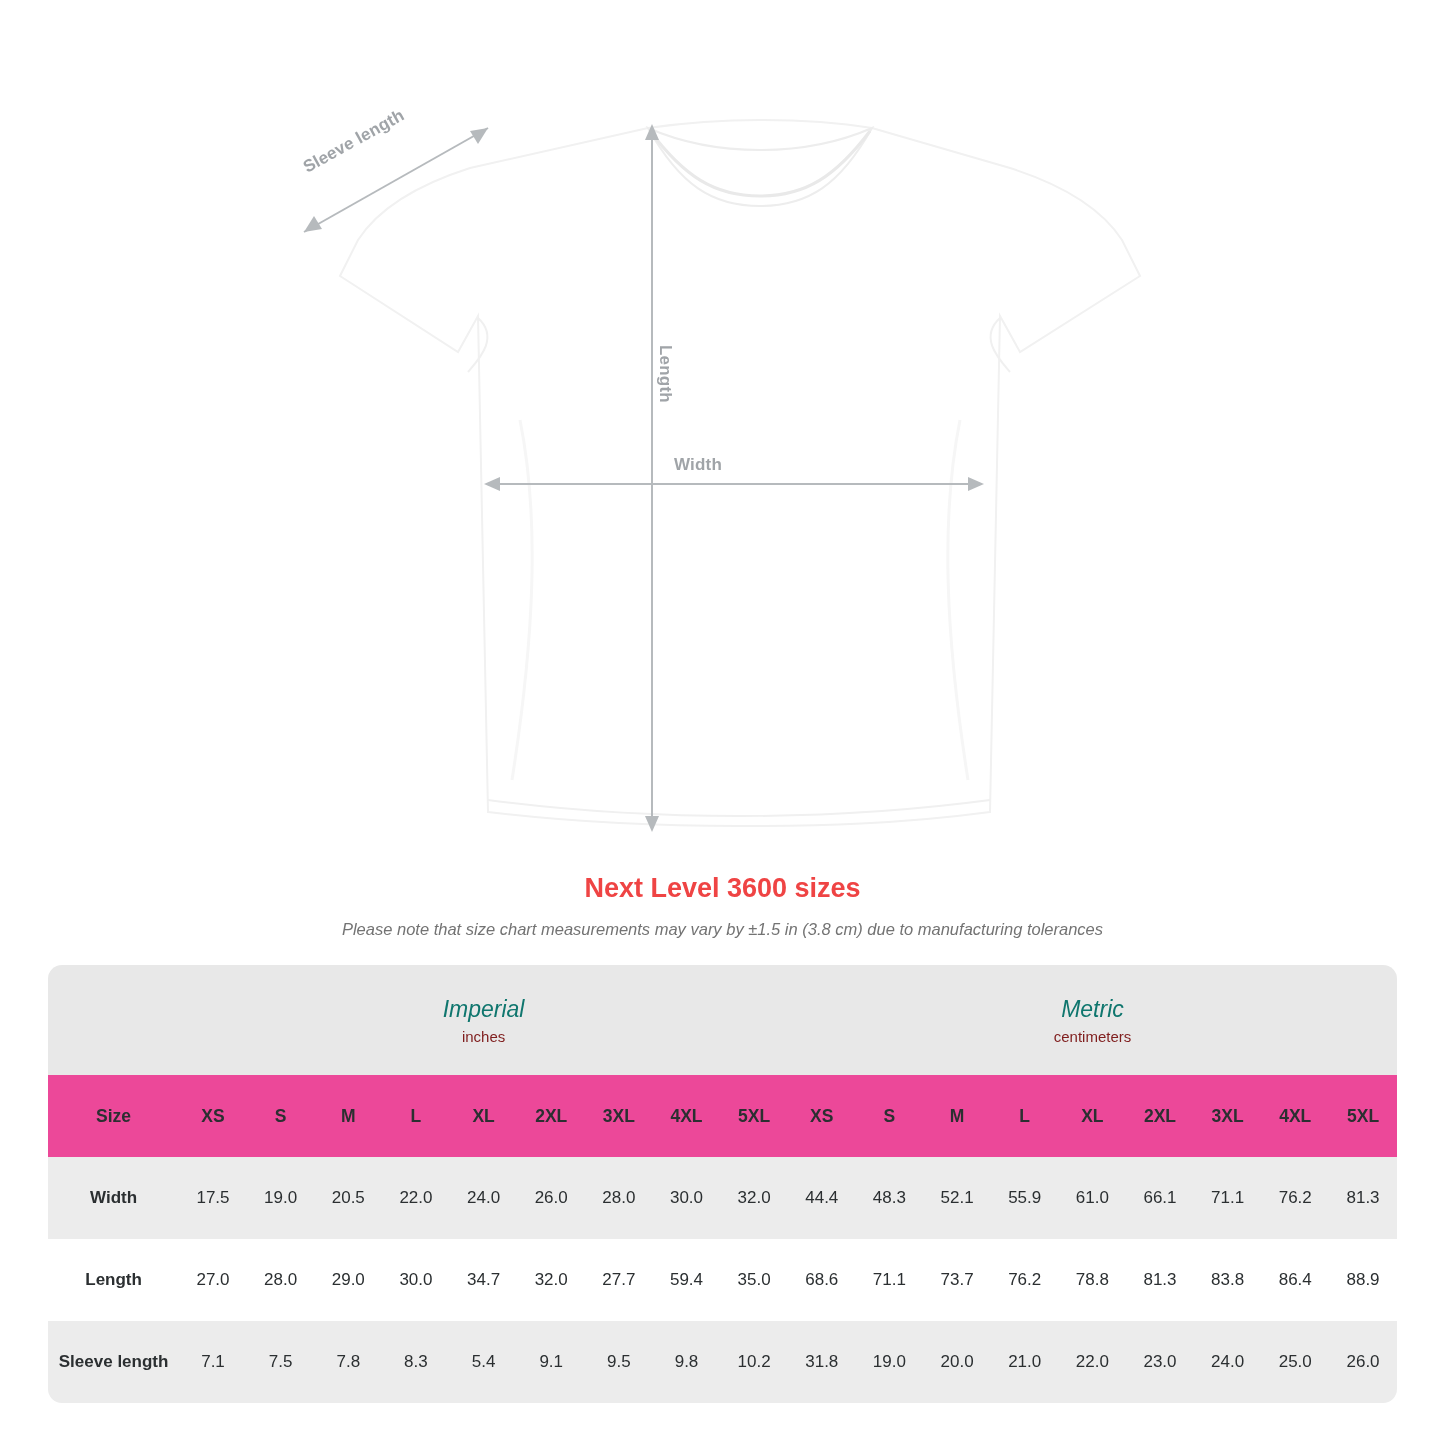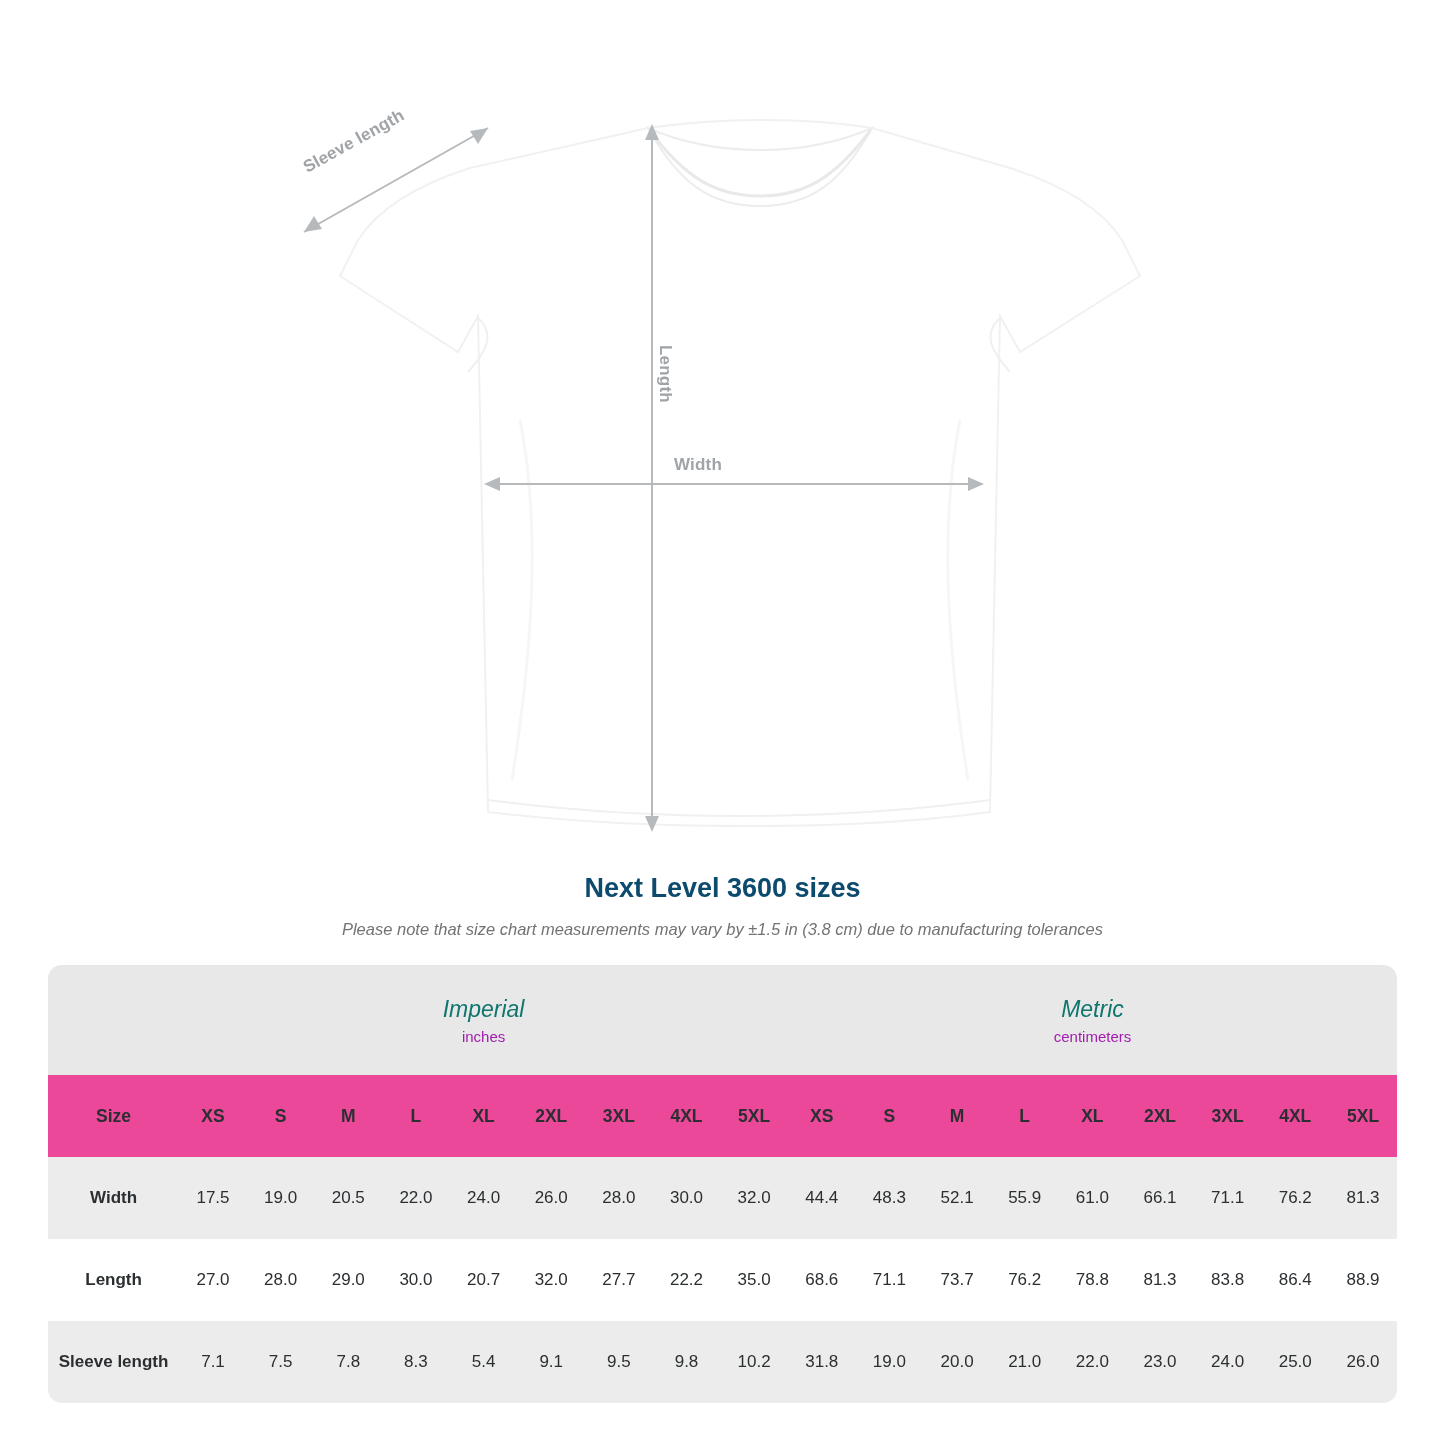--- a/index.html
+++ b/index.html
@@ -56,21 +56,21 @@
   }
 
   
   .title-block {
     text-align: center;
     margin-top: 18px;
   }
   .chart-title {
     font-size: 27px;
     font-weight: bold;
-    color: #0c4a6e;
+    color: #ef4444;
     margin: 4px;
   }
   .chart-note {
     font-size: 16.5px;
     font-style: italic;
     color: #737373;
     margin-top: 16px;
   }
 
   
@@ -98,21 +98,21 @@
   .unit-head .unit-name {
     font-size: 23px;
     font-style: italic;
     font-weight: normal;
     color: #0f766e;
     display: block;
     line-height: 1.25;
   }
   .unit-head .unit-sub {
     font-size: 15px;
-    color: #a21caf;
+    color: #7f1d1d;
     display: block;
     margin-top: 4px;
   }
   .corner-cell {
     background: #e8e8e8;
   }
   tr.row-size td {
     background: #ec4899;
     height: 80px;
     font-weight: bold;
@@ -279,24 +279,24 @@
           <td>76.2</td>
           <td>81.3</td>
         </tr>
 
         <tr class="row-plain">
           <td class="rowhead">Length</td>
           <td>27.0</td>
           <td>28.0</td>
           <td>29.0</td>
           <td>30.0</td>
-          <td>20.7</td>
+          <td>34.7</td>
           <td>32.0</td>
           <td>27.7</td>
-          <td>22.2</td>
+          <td>59.4</td>
           <td>35.0</td>
           <td>68.6</td>
           <td>71.1</td>
           <td>73.7</td>
           <td>76.2</td>
           <td>78.8</td>
           <td>81.3</td>
           <td>83.8</td>
           <td>86.4</td>
           <td>88.9</td>

